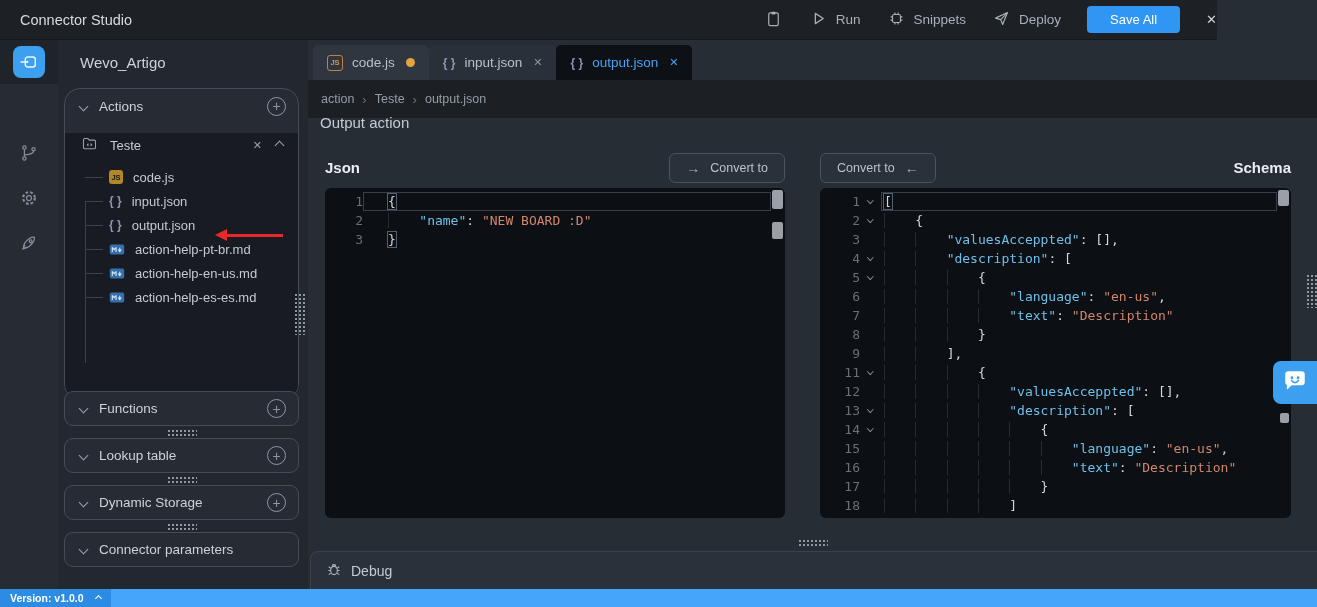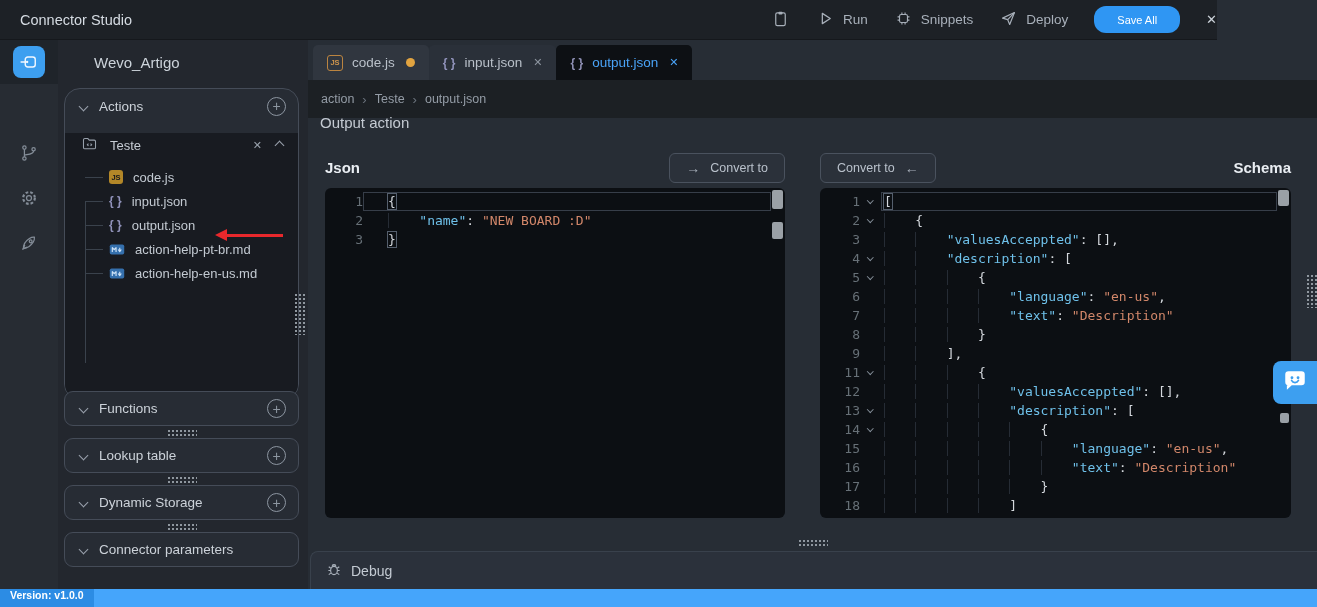--- a/index.html
+++ b/index.html
@@ -10,37 +10,37 @@
   
   .topbar { position:absolute; left:0; top:0; width:1217px; height:40px; background:#1d2126;
             display:flex; align-items:center; border-bottom:1px solid #15181c; z-index:5; }
   .tb-title { margin-left:20px; font-size:14.5px; color:#d5dbe2; }
   .tb-right { margin-left:auto; display:flex; align-items:center; gap:26px; }
   .tb-item { display:flex; align-items:center; gap:8px; color:#a8b0ba; font-size:13.5px;
              background:none; border:none; cursor:pointer; font-family:inherit; }
   .tb-item svg { width:19px; height:19px; }
   .icon-btn { background:none; border:none; color:#a8b0ba; cursor:pointer; display:flex; }
   .icon-btn svg { width:19px; height:19px; }
-  .save-btn { background:#2f96f3; color:#fff; border:none; border-radius:12px; height:27px;
-              padding:0 23px; font-size:11px; font-family:inherit; cursor:pointer; }
+  .save-btn { background:#2f96f3; color:#fff; border:none; border-radius:4px; height:27px;
+              padding:0 23px; font-size:13px; font-family:inherit; cursor:pointer; }
   .tb-close { color:#ccd3da; font-size:13px; background:none; border:none; cursor:pointer; }
 
   
   .rail { position:absolute; left:0; top:40px; width:58px; height:549px; background:#272c33; z-index:4; }
   .rail-active-patch { position:absolute; left:0; top:0; width:58px; height:44px; background:#1f242a; }
   .rail-btn { position:absolute; left:13px; width:32px; height:32px; border:none; background:none;
               border-radius:8px; display:flex; align-items:center; justify-content:center;
               color:#848d98; cursor:pointer; }
   .rail-btn svg { width:20px; height:20px; }
   .rail-btn.active { top:6px; background:#3d9ff0; color:#f2f8ff; }
   .rail-btn.b2 { top:97px; } .rail-btn.b3 { top:142px; } .rail-btn.b4 { top:187px; }
 
   
   .sidebar { position:absolute; left:58px; top:40px; width:250px; height:549px; background:#23272e; }
-  .project-title { position:absolute; left:36px; top:14px; font-size:15px; color:#ccd3da; }
+  .project-title { position:absolute; left:22px; top:14px; font-size:15px; color:#ccd3da; }
   .panel { border:1px solid #454c58; border-radius:9px; background:#272c34; overflow:hidden; }
   .panel-header { height:34px; display:flex; align-items:center; padding:0 12px 0 15px; }
   .panel-label { margin-left:12px; font-size:13.5px; color:#ccd2d9; }
   .plus-circle { margin-left:auto; width:19px; height:19px; border:1.2px solid #8d96a1; border-radius:50%;
                  color:#8d96a1; display:flex; align-items:center; justify-content:center;
                  font-size:14px; line-height:1; cursor:pointer; }
   .chev { display:inline-block; width:7px; height:7px; border-right:1.6px solid currentColor;
           border-bottom:1.6px solid currentColor; transform:rotate(45deg); color:#9aa2ad; }
   .chev.up { transform:rotate(-135deg); }
   .chev.sm { width:4.5px; height:4.5px; border-width:1.3px; }
@@ -137,21 +137,21 @@
   .debug-bar .chev { margin-left:auto; }
 
   
   .chat-widget { position:absolute; left:1273px; top:361px; width:44px; height:43px; background:#3d9ff0;
                  border:none; border-radius:8px 0 0 8px; display:flex; align-items:center; justify-content:center;
                  cursor:pointer; z-index:8; }
   .chat-widget svg { width:26px; height:26px; }
   .statusbar { position:absolute; left:0; top:589px; width:1317px; height:18px; background:#45a5fb;
                display:flex; align-items:stretch; z-index:9; }
   .version-seg { display:flex; align-items:center; gap:12px; background:#2c8ce4; padding:0 10px;
-                 color:#fff; font-size:10.5px; font-weight:bold; cursor:pointer;flex-direction:column; }
+                 color:#fff; font-size:10.5px; font-weight:bold; cursor:pointer; }
   .version-seg .chev { width:5px; height:5px; border-width:1.5px; color:#fff; }
 </style>
 </head>
 <body>
 
 <div class="app">
 
   <header class="topbar">
     <div class="tb-title">Connector Studio</div>
     <div class="tb-right">
@@ -264,20 +264,30 @@
             <div class="tree-row">
               <span class="fic fic-md">
                 <svg viewBox="0 0 22 18">
                   <rect x="1" y="2" width="20" height="14" rx="2.5" fill="#3570ad"></rect>
                   <path d="M4.5 12.5v-6l2.6 2.8L9.7 6.5v6" stroke="#cfe3f7" stroke-width="1.6" fill="none" stroke-linejoin="round"></path>
                   <path d="M14.8 6.5v4.2M12.6 9l2.2 2.8L17 9" stroke="#cfe3f7" stroke-width="1.6" fill="none" stroke-linejoin="round"></path>
                 </svg>
               </span>
               <span class="tree-label">action-help-en-us.md</span>
             </div>
+            <div class="tree-row">
+              <span class="fic fic-md">
+                <svg viewBox="0 0 22 18">
+                  <rect x="1" y="2" width="20" height="14" rx="2.5" fill="#3570ad"></rect>
+                  <path d="M4.5 12.5v-6l2.6 2.8L9.7 6.5v6" stroke="#cfe3f7" stroke-width="1.6" fill="none" stroke-linejoin="round"></path>
+                  <path d="M14.8 6.5v4.2M12.6 9l2.2 2.8L17 9" stroke="#cfe3f7" stroke-width="1.6" fill="none" stroke-linejoin="round"></path>
+                </svg>
+              </span>
+              <span class="tree-label">action-help-es-es.md</span>
+            </div>
           </div>
         <div class="red-arrow">
           <span class="head"></span>
           <span class="shaft"></span>
         </div>
       </div>
     </section>
     <div style="position:absolute; left:0; top:361px; width:235px;">
         <div class="hdots"></div>
       </div>

